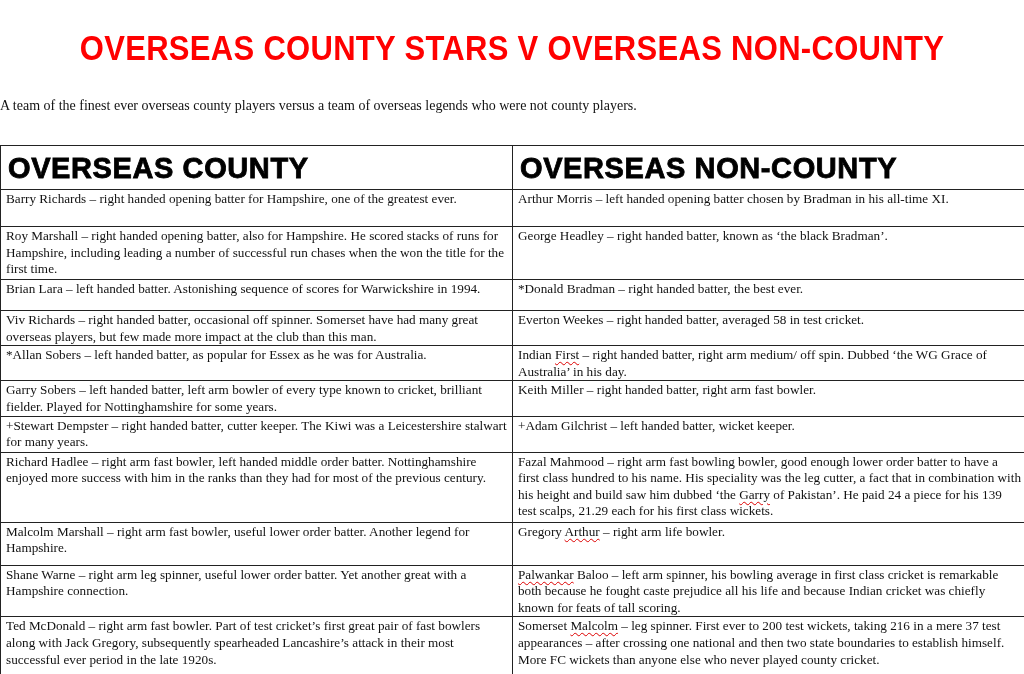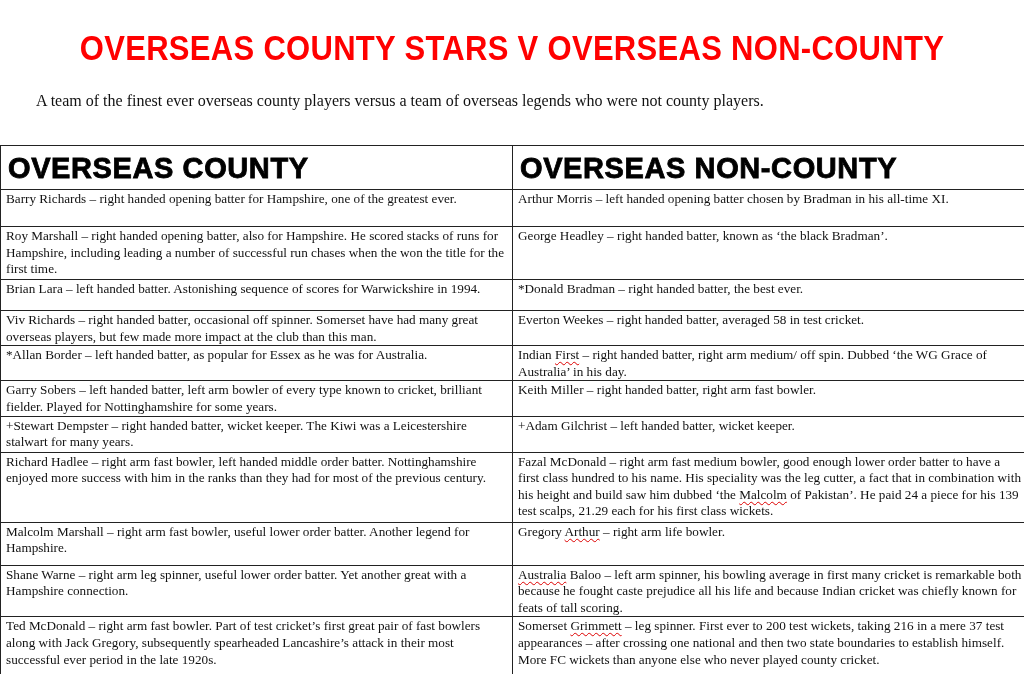--- a/index.html
+++ b/index.html
@@ -4,21 +4,21 @@
   <style>
     html, body { margin: 0; padding: 0; background: #ffffff; }
     body { width: 1024px; height: 674px; overflow: hidden; position: relative; font-family: "Liberation Serif", serif; color: #111; }
     .title {
       position: absolute; top: 29px; left: 0; width: 1024px; text-align: center;
       font-family: "Liberation Sans", sans-serif; font-weight: bold; font-size: 31px;
       color: #ff0000; letter-spacing: 0.3px; transform: scaleY(1.12); transform-origin: top center;
       white-space: nowrap;
     }
     .subtitle {
-      position: absolute; top: 92px; left: 0; font-size: 16px; white-space: nowrap; padding-left: 36px;
+      position: absolute; top: 98px; left: 0; font-size: 14px; white-space: nowrap;
     }
     table.teams {
       position: absolute; top: 145px; left: 0; width: 1026px;
       border-collapse: collapse; table-layout: fixed;
     }
     table.teams td, table.teams th {
       border: 1.5px solid #222; vertical-align: top; padding: 1px 4px 0 5px;
       font-size: 13.2px; line-height: 16.6px; text-align: left; font-weight: normal;
       overflow: hidden;
       margin-top: 44px;
@@ -60,41 +60,41 @@
     </tr>
     <tr style="height:31px">
       <td>Brian Lara – left handed batter. Astonishing sequence of scores for Warwickshire in 1994.</td>
       <td>*Donald Bradman – right handed batter, the best ever.</td>
     </tr>
     <tr style="height:32px">
       <td>Viv Richards – right handed batter, occasional off spinner. Somerset have had many great overseas players, but few made more impact at the club than this man.</td>
       <td>Everton Weekes – right handed batter, averaged 58 in test cricket.</td>
     </tr>
     <tr style="height:35px">
-      <td>*Allan Border – left handed batter, as popular for Essex as he was for Australia.</td>
+      <td>*Allan Sobers – left handed batter, as popular for Essex as he was for Australia.</td>
       <td><span>Indian </span><span class="spell">First</span><span> – right handed batter, right arm medium/ off spin. Dubbed ‘the WG Grace of Australia’ in his day.</span></td>
     </tr>
     <tr style="height:33px">
       <td>Garry Sobers – left handed batter, left arm bowler of every type known to cricket, brilliant fielder. Played for Nottinghamshire for some years.</td>
       <td>Keith Miller – right handed batter, right arm fast bowler.</td>
     </tr>
     <tr style="height:36px">
-      <td>+Stewart Dempster – right handed batter, wicket keeper. The Kiwi was a Leicestershire stalwart for many years.</td>
+      <td>+Stewart Dempster – right handed batter, cutter keeper. The Kiwi was a Leicestershire stalwart for many years.</td>
       <td>+Adam Gilchrist – left handed batter, wicket keeper.</td>
     </tr>
     <tr style="height:70px">
       <td>Richard Hadlee – right arm fast bowler, left handed middle order batter. Nottinghamshire enjoyed more success with him in the ranks than they had for most of the previous century.</td>
-      <td><span>Fazal McDonald – right arm fast medium bowler, good enough lower order batter to have a first class hundred to his name. His speciality was the leg cutter, a fact that in combination with his height and build saw him dubbed ‘the </span><span class="spell">Malcolm</span><span> of Pakistan’. He paid 24 a piece for his 139 test scalps, 21.29 each for his first class wickets.</span></td>
+      <td><span>Fazal Mahmood – right arm fast bowling bowler, good enough lower order batter to have a first class hundred to his name. His speciality was the leg cutter, a fact that in combination with his height and build saw him dubbed ‘the </span><span class="spell">Garry</span><span> of Pakistan’. He paid 24 a piece for his 139 test scalps, 21.29 each for his first class wickets.</span></td>
     </tr>
     <tr style="height:43px">
       <td>Malcolm Marshall – right arm fast bowler, useful lower order batter. Another legend for Hampshire.</td>
       <td><span>Gregory </span><span class="spell">Arthur</span><span> – right arm life bowler.</span></td>
     </tr>
     <tr style="height:43px">
       <td>Shane Warne – right arm leg spinner, useful lower order batter. Yet another great with a Hampshire connection.</td>
-      <td><span class="spell">Australia</span><span> Baloo – left arm spinner, his bowling average in first many cricket is remarkable both because he fought caste prejudice all his life and because Indian cricket was chiefly known for feats of tall scoring.</span></td>
+      <td><span class="spell">Palwankar</span><span> Baloo – left arm spinner, his bowling average in first class cricket is remarkable both because he fought caste prejudice all his life and because Indian cricket was chiefly known for feats of tall scoring.</span></td>
     </tr>
     <tr style="height:66px">
       <td>Ted McDonald – right arm fast bowler. Part of test cricket’s first great pair of fast bowlers along with Jack Gregory, subsequently spearheaded Lancashire’s attack in their most successful ever period in the late 1920s.</td>
-      <td><span>Somerset </span><span class="spell">Grimmett</span><span> – leg spinner. First ever to 200 test wickets, taking 216 in a mere 37 test appearances – after crossing one national and then two state boundaries to establish himself. More FC wickets than anyone else who never played county cricket.</span></td>
+      <td><span>Somerset </span><span class="spell">Malcolm</span><span> – leg spinner. First ever to 200 test wickets, taking 216 in a mere 37 test appearances – after crossing one national and then two state boundaries to establish himself. More FC wickets than anyone else who never played county cricket.</span></td>
     </tr>
   </tbody>
 </table>
 
 </body></html>

